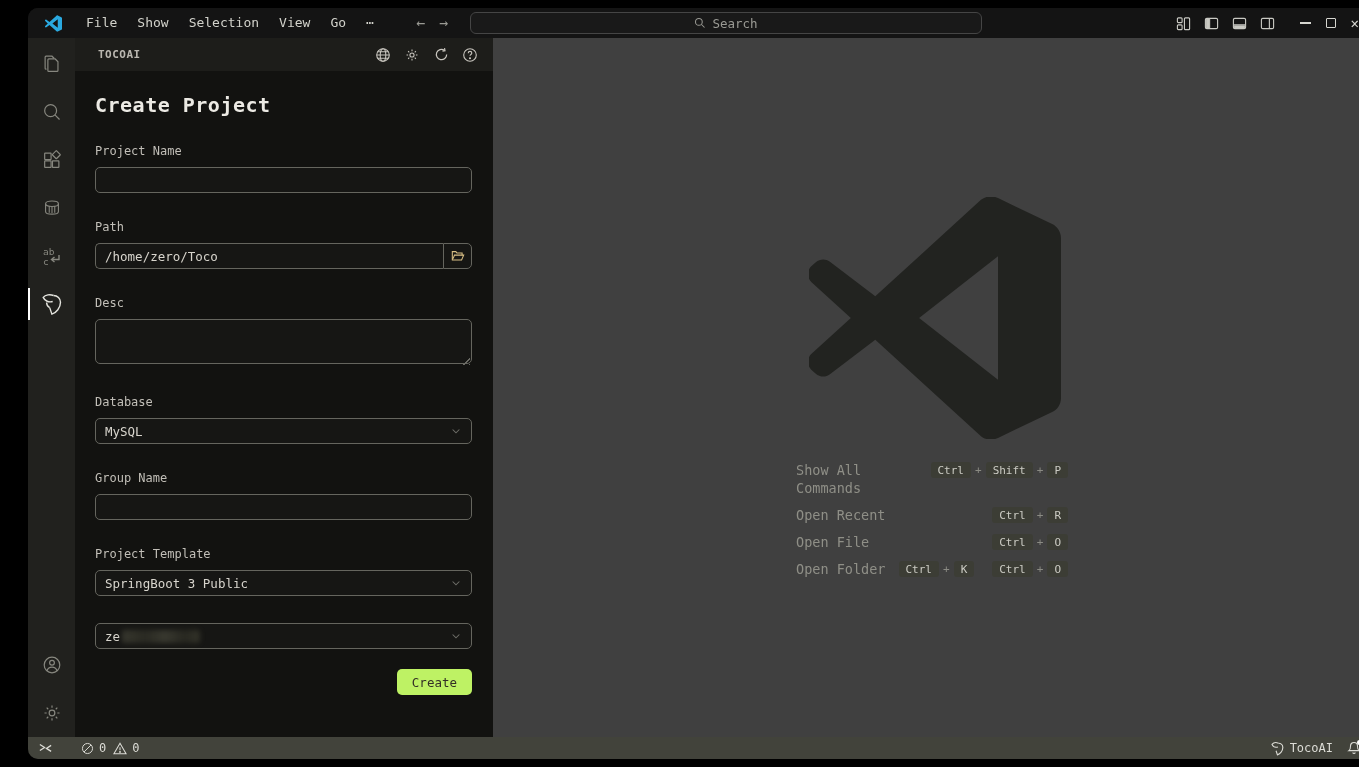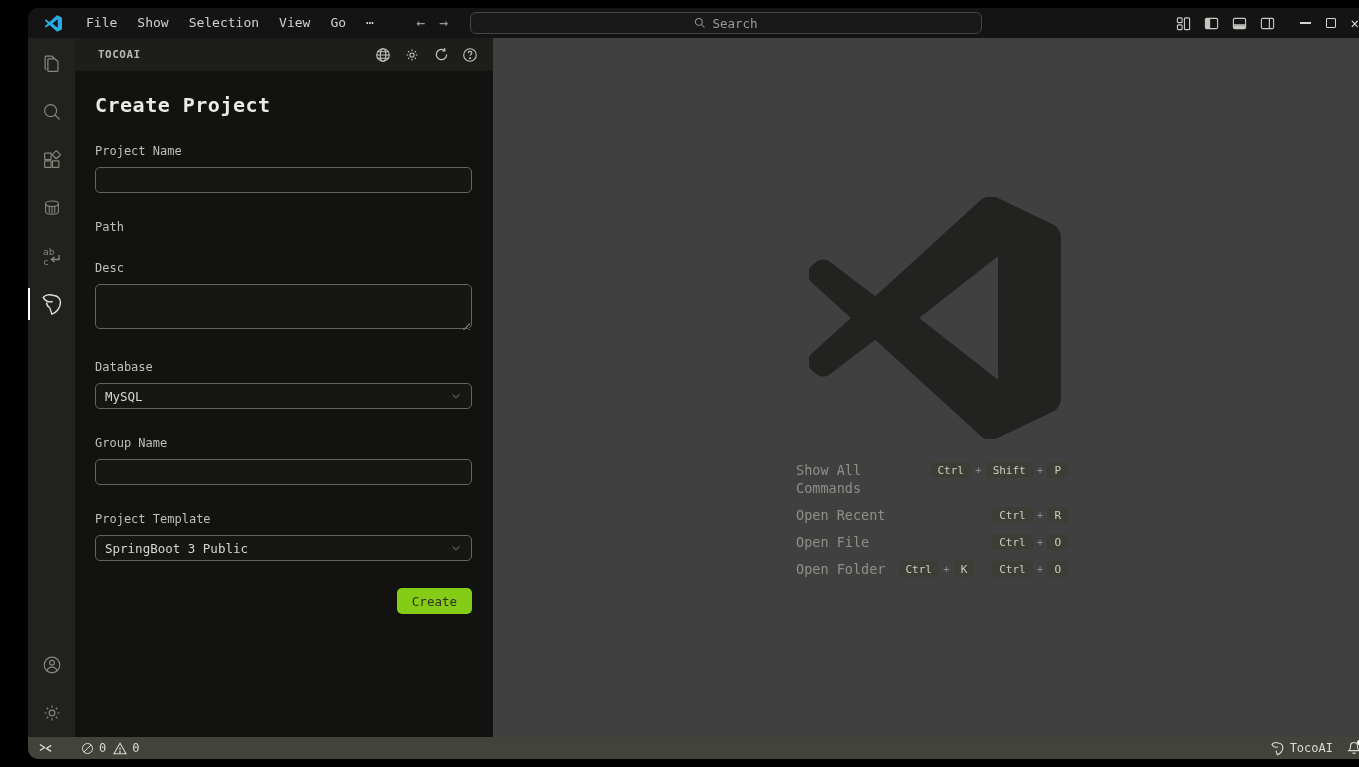--- a/index.html
+++ b/index.html
@@ -67,21 +67,21 @@
   .ta-corner { position:absolute; right:2px; bottom:3px; width:9px; height:9px;
     background:repeating-linear-gradient(-45deg, #6a6a64 0 1px, transparent 1px 4px);
     clip-path:polygon(100% 0, 100% 100%, 0 100%); pointer-events:none; }
   .tselect { height:26px; display:flex; align-items:center; padding:0 9px; position:relative; }
   .tselect .chev { position:absolute; right:9px; color:#6e6e68; display:grid; place-items:center; }
   .blur-chip { display:inline-block; width:78px; height:13px; margin-left:2px;
     border-radius:2px; vertical-align:middle;
     background:linear-gradient(90deg,#3a3a30,#2c2c24 30%,#3c3c32 55%,#2a2a22 80%,#35352b);
     filter:blur(2.5px); opacity:.9; }
   .create-row { margin-top:20px; display:flex; justify-content:flex-end; }
-  .create-btn { background:#84cc16; color:#332f26; border:none; border-radius:5px;
+  .create-btn { background:#bef264; color:#332f26; border:none; border-radius:5px;
     height:26px; padding:0 15px; font-family:"DejaVu Sans Mono",monospace;
     font-size:12.5px; cursor:pointer; }
 
   
   .editor { flex:1; background:#404040; display:flex; flex-direction:column;
     align-items:center; justify-content:center; min-width:0; }
   .watermark { width:252px; height:242px; margin-left:6px; }
   .shortcuts { margin-top:22px; display:flex; flex-direction:column; gap:9px;
     width:272px; }
   .sc-row { display:flex; align-items:flex-start; }
@@ -271,20 +271,31 @@
       <div class="panel">
         <h1>Create Project</h1>
 
         <div class="fgroup">
           <label>Project Name</label>
           <input class="tinput" type="text" value="" style="">
         </div>
 
         <div class="fgroup">
           <label>Path</label>
+          <div class="path-row">
+            <input class="tinput" type="text" value="/home/zero/Toco" style="">
+            <span class="folder-btn">
+              <span>
+                <svg width="14" height="14" viewBox="0 0 16 16" fill="none" stroke="currentColor" stroke-width="1.2">
+                  <path d="M1.5 4.5v8h10.6l2.4-5.5H4l-1.6 4"></path>
+                  <path d="M1.5 4.5V3h4l1.2 1.5h6v2.5"></path>
+                </svg>
+              </span>
+            </span>
+          </div>
         </div>
 
         <div class="fgroup">
           <label>Desc</label>
           <div class="ta-wrap">
             <textarea class="ttextarea" style=""></textarea>
             <span class="ta-corner"></span>
           </div>
         </div>
 
@@ -311,20 +322,29 @@
             <span>SpringBoot 3 Public</span>
             <span class="chev">
               <svg width="12" height="12" viewBox="0 0 16 16" fill="none" stroke="currentColor" stroke-width="1.4">
                     <path d="M3.5 6l4.5 4.5L12.5 6"></path>
                   </svg>
             </span>
           </div>
         </div>
 
         <div class="fgroup">
+          <div class="tselect">
+            <span>ze</span>
+            <span class="blur-chip"></span>
+            <span class="chev">
+              <svg width="12" height="12" viewBox="0 0 16 16" fill="none" stroke="currentColor" stroke-width="1.4">
+                    <path d="M3.5 6l4.5 4.5L12.5 6"></path>
+                  </svg>
+            </span>
+          </div>
         </div>
 
         <div class="create-row">
           <button class="create-btn">Create</button>
         </div>
       </div>
     </div>
 
     <div class="editor">
       <div class="watermark">

